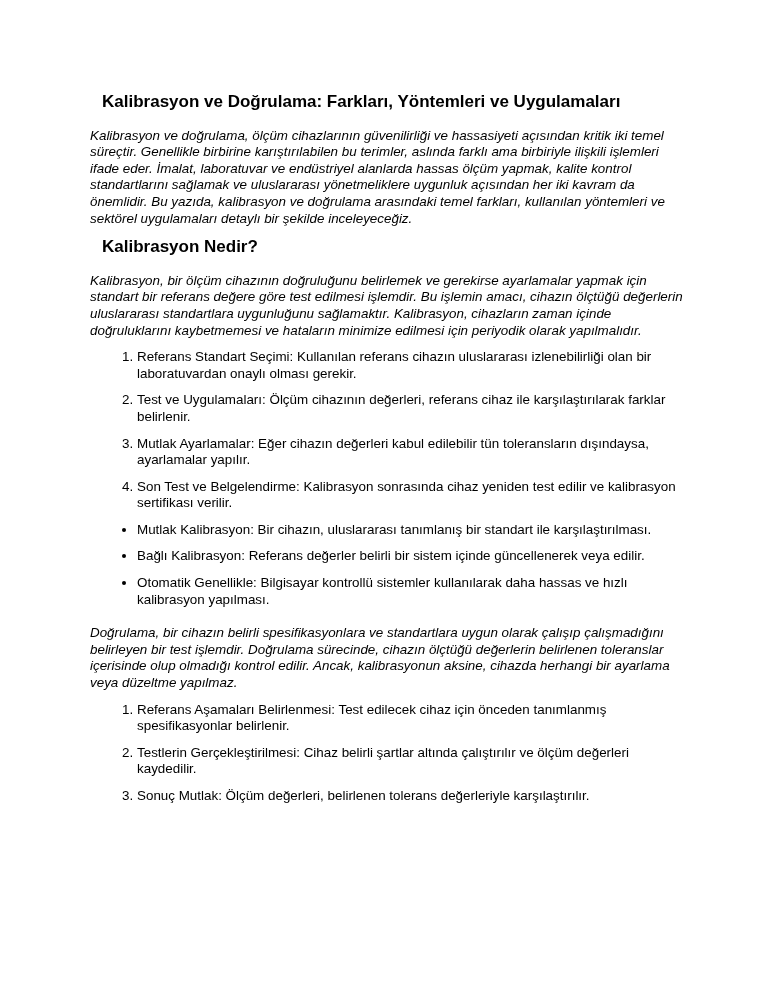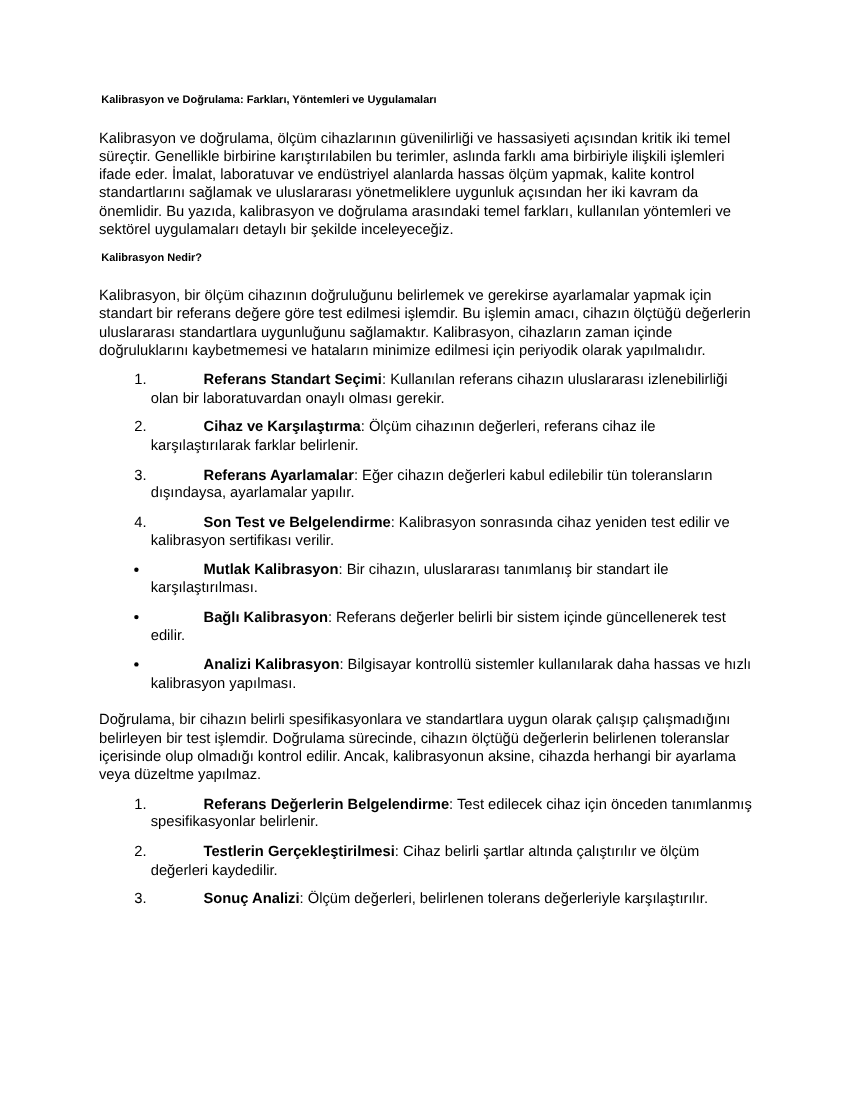--- a/index.html
+++ b/index.html
@@ -1,54 +1,54 @@
 <!DOCTYPE html>
 <html><head>
 <meta charset="utf-8">
 <style>
   html, body { margin:0; padding:0; background:#ffffff; }
   body { width:768px; height:994px; overflow:hidden; position:relative;
          font-family:"Liberation Sans", sans-serif; color:#000; }
   .page { position:absolute; left:90px; top:82px; width:600px;
           font-size:13.4px; line-height:16.6px; }
-  h1, h2 { font-size:10px; font-weight:bold; margin:2px; line-height:16.6px; }
+  h1, h2 { font-size:17px; font-weight:bold; margin:12px; line-height:16.6px; }
   h1 { margin-bottom:10px; }
   h2 { margin-bottom:10px; }
-  p { margin:17px 0 10px 0; }
+  p { margin:17px 0 10px 0;font-style:italic; }
   ol, ul { margin:0 0 10px 0; padding-left:47px; }
   ol li, ul li { margin-bottom:10px; padding-left:0; }
   ol li:last-child, ul li:last-child { margin-bottom:10px; }
   ol { list-style:decimal; }
   ul { list-style:disc; }
   li::marker { font-weight:normal; }
-  b { font-weight:bold;margin-left:48px; }
+  b { font-weight:normal; }
 </style>
 </head>
 <body>
 
 <div class="page">
   <h1>Kalibrasyon ve Doğrulama: Farkları, Yöntemleri ve Uygulamaları</h1>
   <p>Kalibrasyon ve doğrulama, ölçüm cihazlarının güvenilirliği ve hassasiyeti açısından kritik iki temel süreçtir. Genellikle birbirine karıştırılabilen bu terimler, aslında farklı ama birbiriyle ilişkili işlemleri ifade eder. İmalat, laboratuvar ve endüstriyel alanlarda hassas ölçüm yapmak, kalite kontrol standartlarını sağlamak ve uluslararası yönetmeliklere uygunluk açısından her iki kavram da önemlidir. Bu yazıda, kalibrasyon ve doğrulama arasındaki temel farkları, kullanılan yöntemleri ve sektörel uygulamaları detaylı bir şekilde inceleyeceğiz.</p>
 
   <h2>Kalibrasyon Nedir?</h2>
   <p>Kalibrasyon, bir ölçüm cihazının doğruluğunu belirlemek ve gerekirse ayarlamalar yapmak için standart bir referans değere göre test edilmesi işlemdir. Bu işlemin amacı, cihazın ölçtüğü değerlerin uluslararası standartlara uygunluğunu sağlamaktır. Kalibrasyon, cihazların zaman içinde doğruluklarını kaybetmemesi ve hataların minimize edilmesi için periyodik olarak yapılmalıdır.</p>
 
   <ol>
     <li><b>Referans Standart Seçimi</b><span>: Kullanılan referans cihazın uluslararası izlenebilirliği olan bir laboratuvardan onaylı olması gerekir.</span></li>
-    <li><b>Cihaz ve Karşılaştırma</b><span>: Ölçüm cihazının değerleri, referans cihaz ile karşılaştırılarak farklar belirlenir.</span></li>
-    <li><b>Referans Ayarlamalar</b><span>: Eğer cihazın değerleri kabul edilebilir tün toleransların dışındaysa, ayarlamalar yapılır.</span></li>
+    <li><b>Test ve Uygulamaları</b><span>: Ölçüm cihazının değerleri, referans cihaz ile karşılaştırılarak farklar belirlenir.</span></li>
+    <li><b>Mutlak Ayarlamalar</b><span>: Eğer cihazın değerleri kabul edilebilir tün toleransların dışındaysa, ayarlamalar yapılır.</span></li>
     <li><b>Son Test ve Belgelendirme</b><span>: Kalibrasyon sonrasında cihaz yeniden test edilir ve kalibrasyon sertifikası verilir.</span></li>
   </ol>
 
   <ul>
     <li><b>Mutlak Kalibrasyon</b><span>: Bir cihazın, uluslararası tanımlanış bir standart ile karşılaştırılması.</span></li>
-    <li><b>Bağlı Kalibrasyon</b><span>: Referans değerler belirli bir sistem içinde güncellenerek test edilir.</span></li>
-    <li><b>Analizi Kalibrasyon</b><span>: Bilgisayar kontrollü sistemler kullanılarak daha hassas ve hızlı kalibrasyon yapılması.</span></li>
+    <li><b>Bağlı Kalibrasyon</b><span>: Referans değerler belirli bir sistem içinde güncellenerek veya edilir.</span></li>
+    <li><b>Otomatik Genellikle</b><span>: Bilgisayar kontrollü sistemler kullanılarak daha hassas ve hızlı kalibrasyon yapılması.</span></li>
   </ul>
 
   <p>Doğrulama, bir cihazın belirli spesifikasyonlara ve standartlara uygun olarak çalışıp çalışmadığını belirleyen bir test işlemdir. Doğrulama sürecinde, cihazın ölçtüğü değerlerin belirlenen toleranslar içerisinde olup olmadığı kontrol edilir. Ancak, kalibrasyonun aksine, cihazda herhangi bir ayarlama veya düzeltme yapılmaz.</p>
 
   <ol>
-    <li><b>Referans Değerlerin Belgelendirme</b><span>: Test edilecek cihaz için önceden tanımlanmış spesifikasyonlar belirlenir.</span></li>
+    <li><b>Referans Aşamaları Belirlenmesi</b><span>: Test edilecek cihaz için önceden tanımlanmış spesifikasyonlar belirlenir.</span></li>
     <li><b>Testlerin Gerçekleştirilmesi</b><span>: Cihaz belirli şartlar altında çalıştırılır ve ölçüm değerleri kaydedilir.</span></li>
-    <li><b>Sonuç Analizi</b><span>: Ölçüm değerleri, belirlenen tolerans değerleriyle karşılaştırılır.</span></li>
+    <li><b>Sonuç Mutlak</b><span>: Ölçüm değerleri, belirlenen tolerans değerleriyle karşılaştırılır.</span></li>
   </ol>
 </div>
 
 </body></html>

